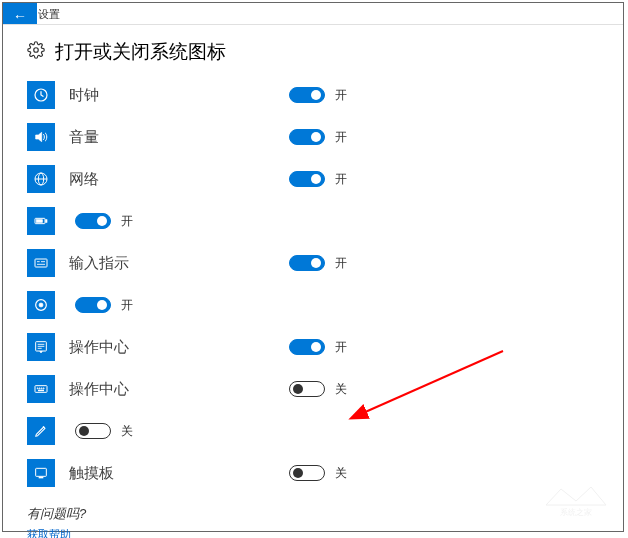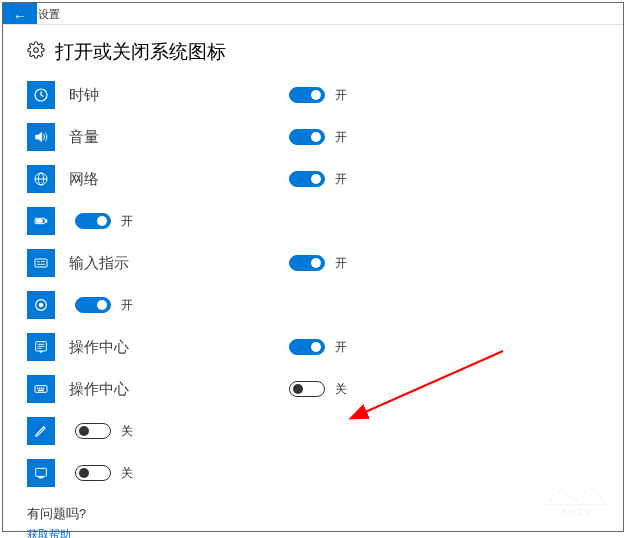--- a/index.html
+++ b/index.html
@@ -128,20 +128,21 @@
       font-size: 12px;
       color: #333;
     }
     .footer {
       margin-top: 18px;
     }
     .help-question {
       font-size: 13px;
       color: #333;
       margin-bottom: 4px;
+      font-style: italic;
     }
     .help-link {
       font-size: 11px;
       color: #0066cc;
       cursor: pointer;
     }
     .arrow-annotation {
       position: absolute;
       top: 343px;
       left: 345px;
@@ -305,20 +306,21 @@
             <div class="toggle-label">关</div>
           </div>
         </div>
         <div class="setting-row">
           <div class="icon-box">
             <svg viewBox="0 0 24 24">
               <rect x="4" y="5" width="16" height="12" rx="1" fill="none" stroke="#fff" stroke-width="1.5"></rect>
               <rect x="9" y="18" width="6" height="1.5" fill="#fff"></rect>
             </svg>
           </div>
+          <div class="setting-label">触摸板</div>
           <div class="toggle-area">
             <div class="toggle off"></div>
             <div class="toggle-label">关</div>
           </div>
         </div>
       </div>
 
     <div class="footer">
       <div class="help-question">有问题吗?</div>
       <div class="help-link">获取帮助</div>

